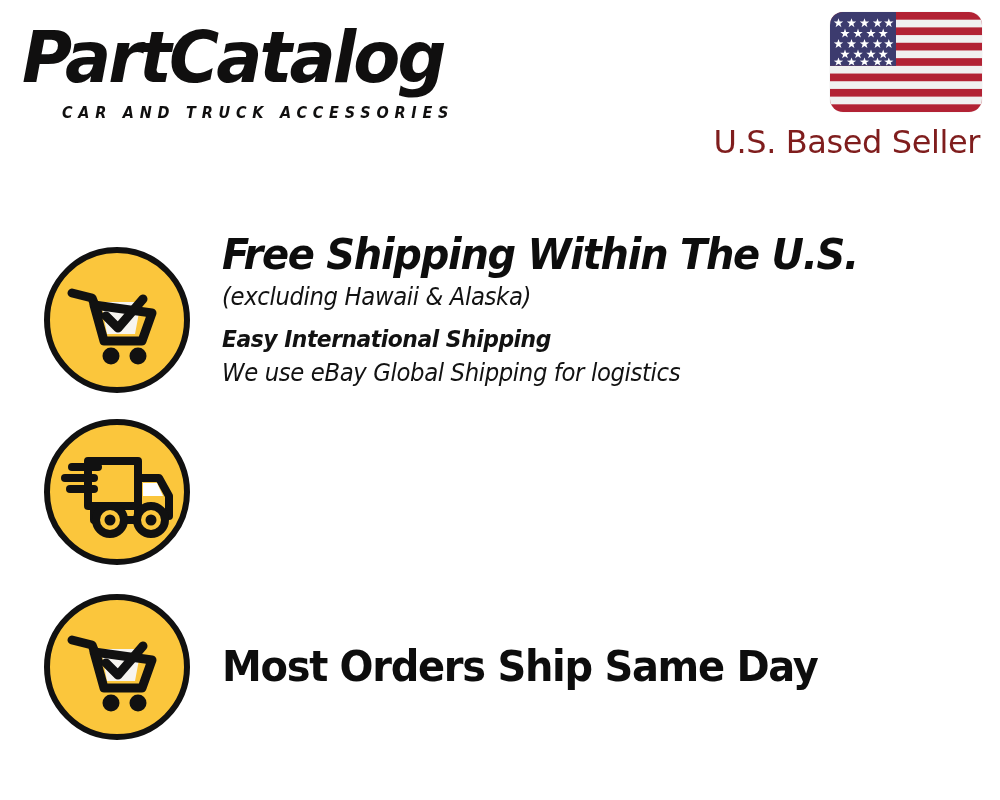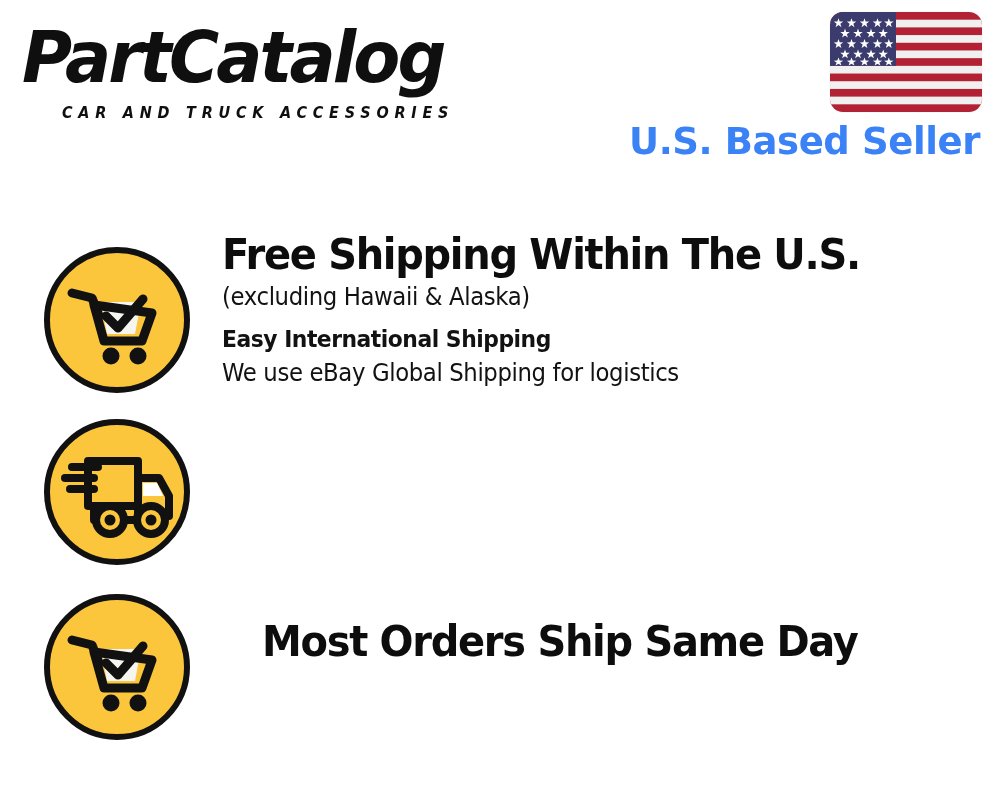--- a/index.html
+++ b/index.html
@@ -81,42 +81,42 @@
     overflow: hidden;
     box-shadow: 0 0 0 0.5px rgba(0,0,0,0.05);
   }
   .flag svg { display: block; width: 100%; height: 100%; }
 
   .seller-text {
     position: absolute;
     right: 10px;
     top: 112px;
     font-family: "DejaVu Sans", sans-serif;
-    font-weight: 700;
-    font-size: 37px;
+    font-weight: 400;
+    font-size: 32px;
     line-height: 40px;
     letter-spacing: -0.4px;
-    color: #3b82f6;
+    color: #7f1d1d;
     white-space: nowrap;
   }
 
   
   .features {
     position: absolute;
     left: 0;
     top: 228px;
     width: 1000px;
   }
   .feature-row {
     position: absolute;
     left: 0;
     width: 1000px;
     display: block;
   }
-  .feature-row.row-0 { top: 0px;   height: 180px; }
+  .feature-row.row-0 { top: 0px;   height: 180px; font-style: italic; }
   .feature-row.row-1 { top: 182px; height: 160px; }
   .feature-row.row-2 { top: 352px; height: 165px; }
 
   .feature-icon {
     position: absolute;
     left: 41px;
     width: 152px;
     height: 152px;
   }
   .row-0 .feature-icon { top: 16px; }
@@ -124,21 +124,21 @@
   .row-2 .feature-icon { top: 11px; }
   .feature-icon svg { display: block; width: 100%; height: 100%; }
 
   .feature-text {
     position: absolute;
     left: 222px;
     right: 20px;
   }
   .row-0 .feature-text { top: 0px; }
   .row-1 .feature-text { top: 38px; }
-  .row-2 .feature-text { top: 35px; margin-left: 40px; }
+  .row-2 .feature-text { top: 60px; }
 
   .headline {
     font-family: "DejaVu Sans", sans-serif;
     font-weight: 700;
     font-size: 43px;
     line-height: 52px;
     letter-spacing: -1.4px;
     color: #0d0d0d;
     transform: scaleX(0.93);
     transform-origin: left top;

